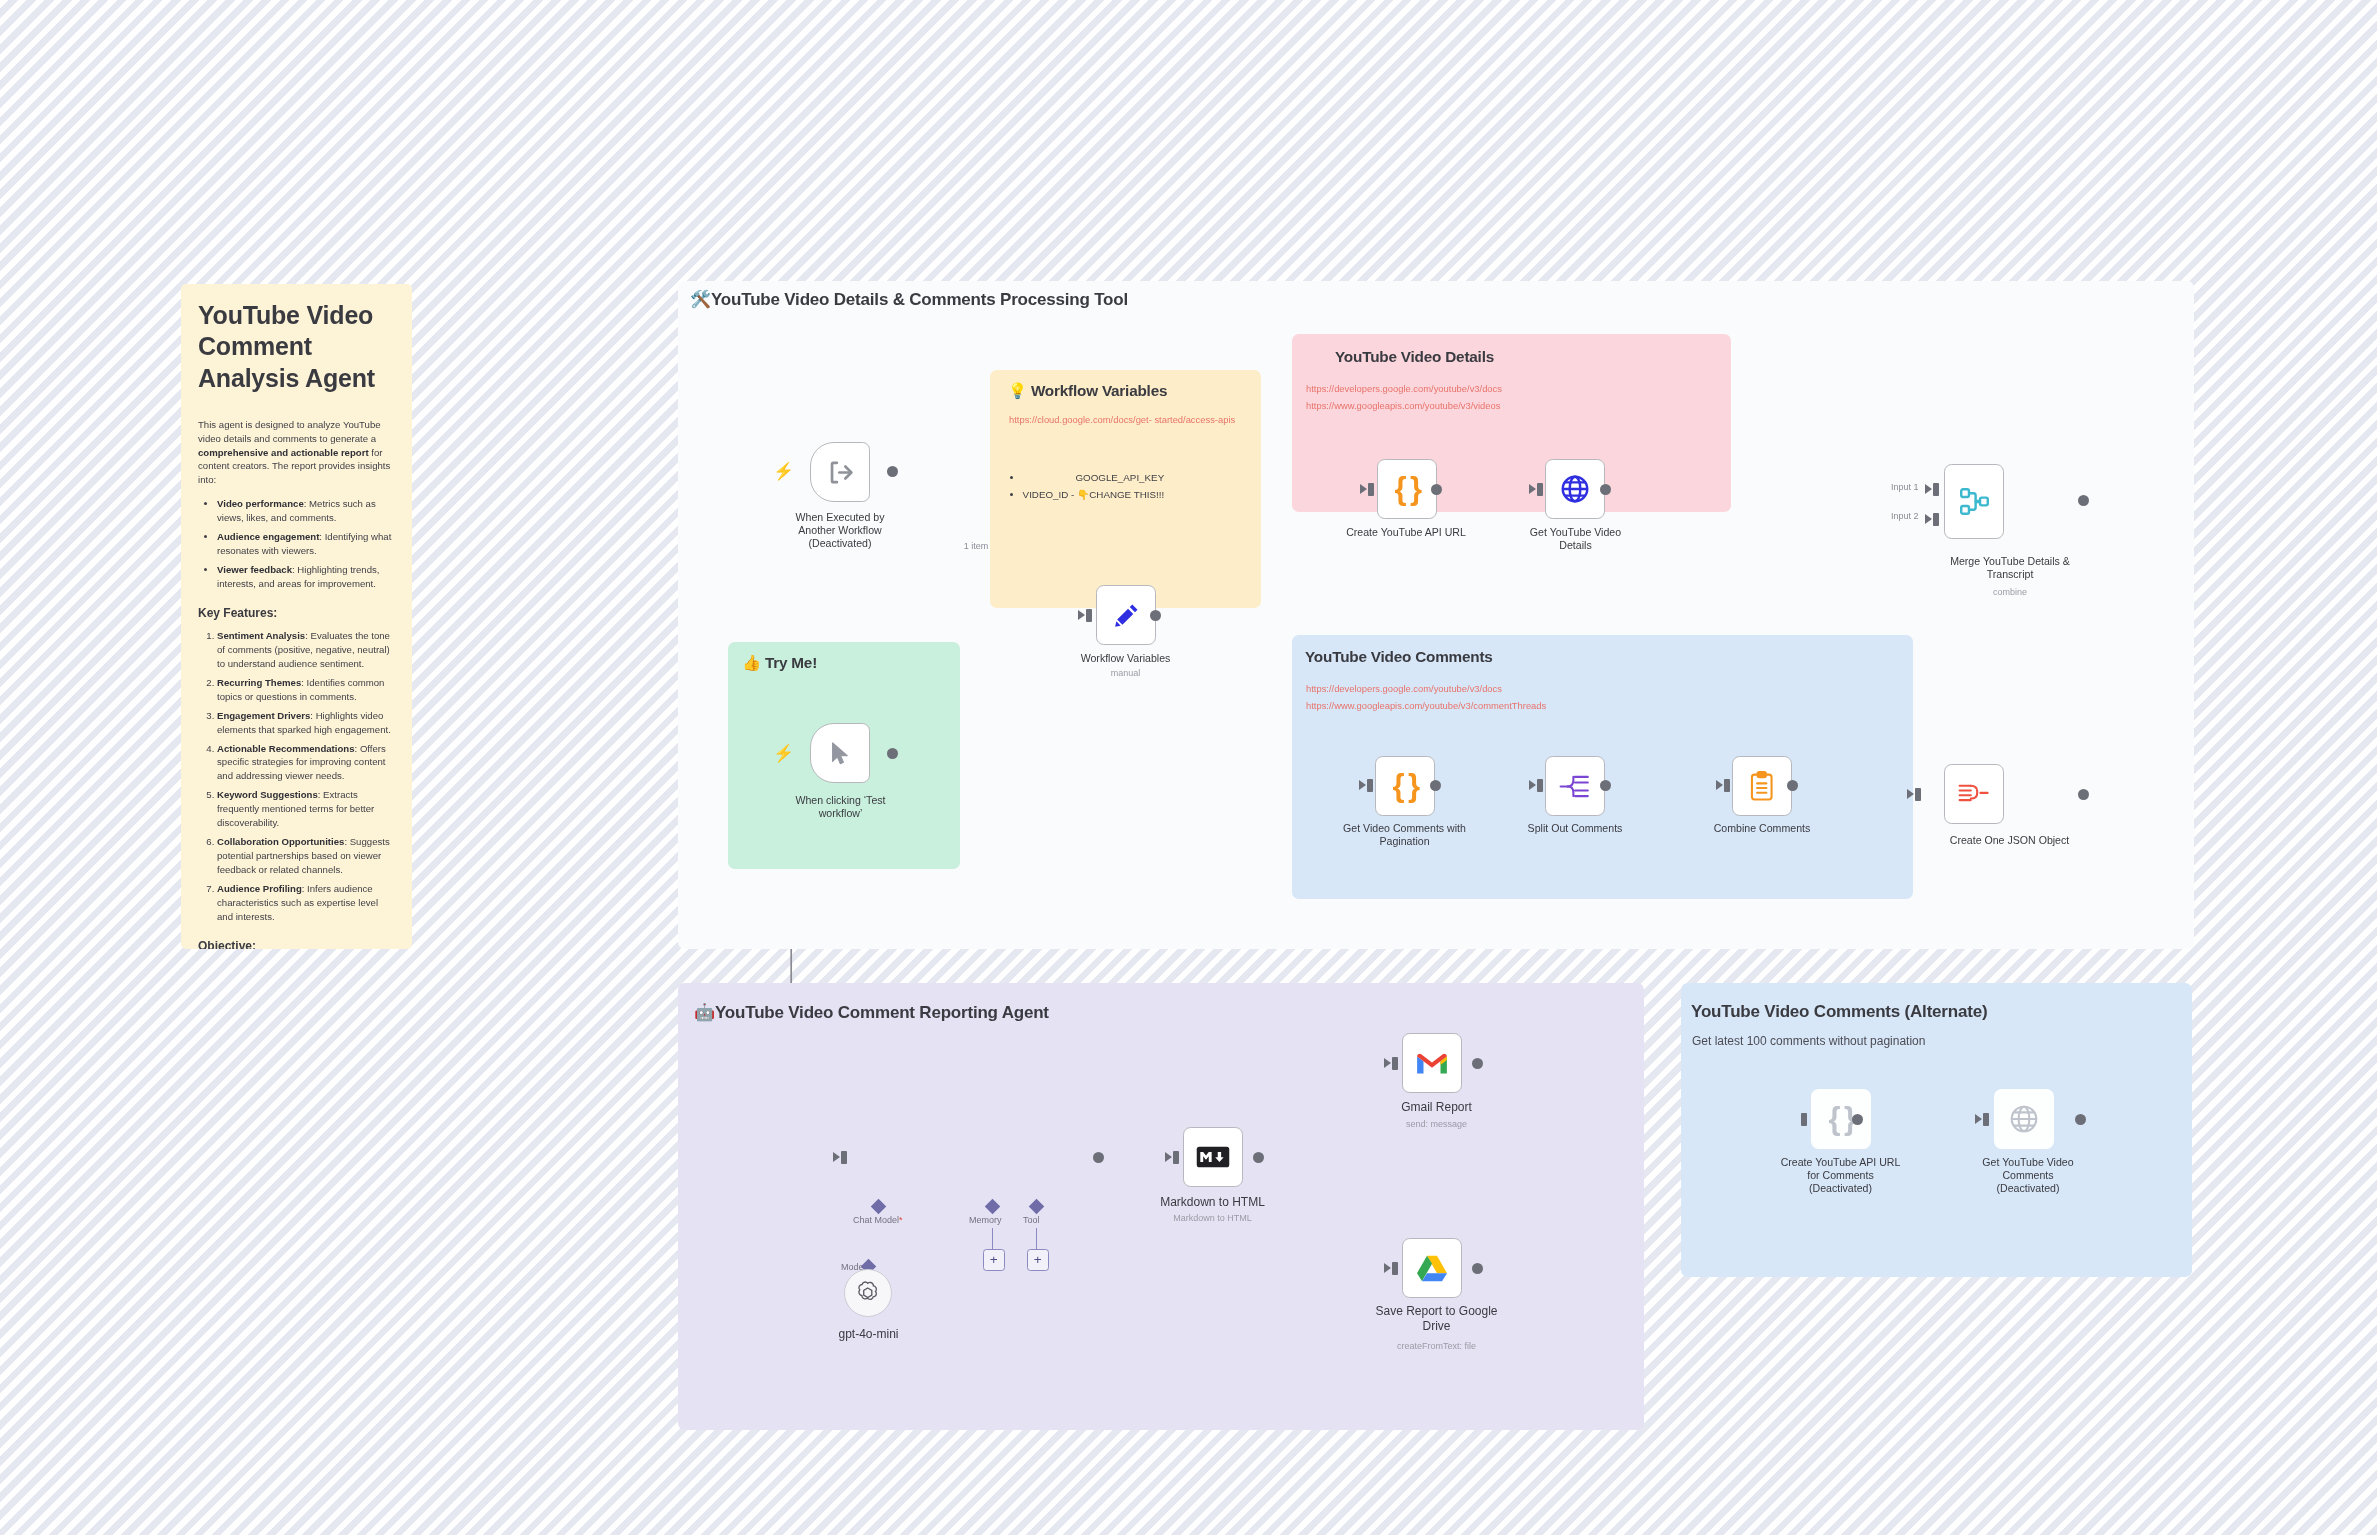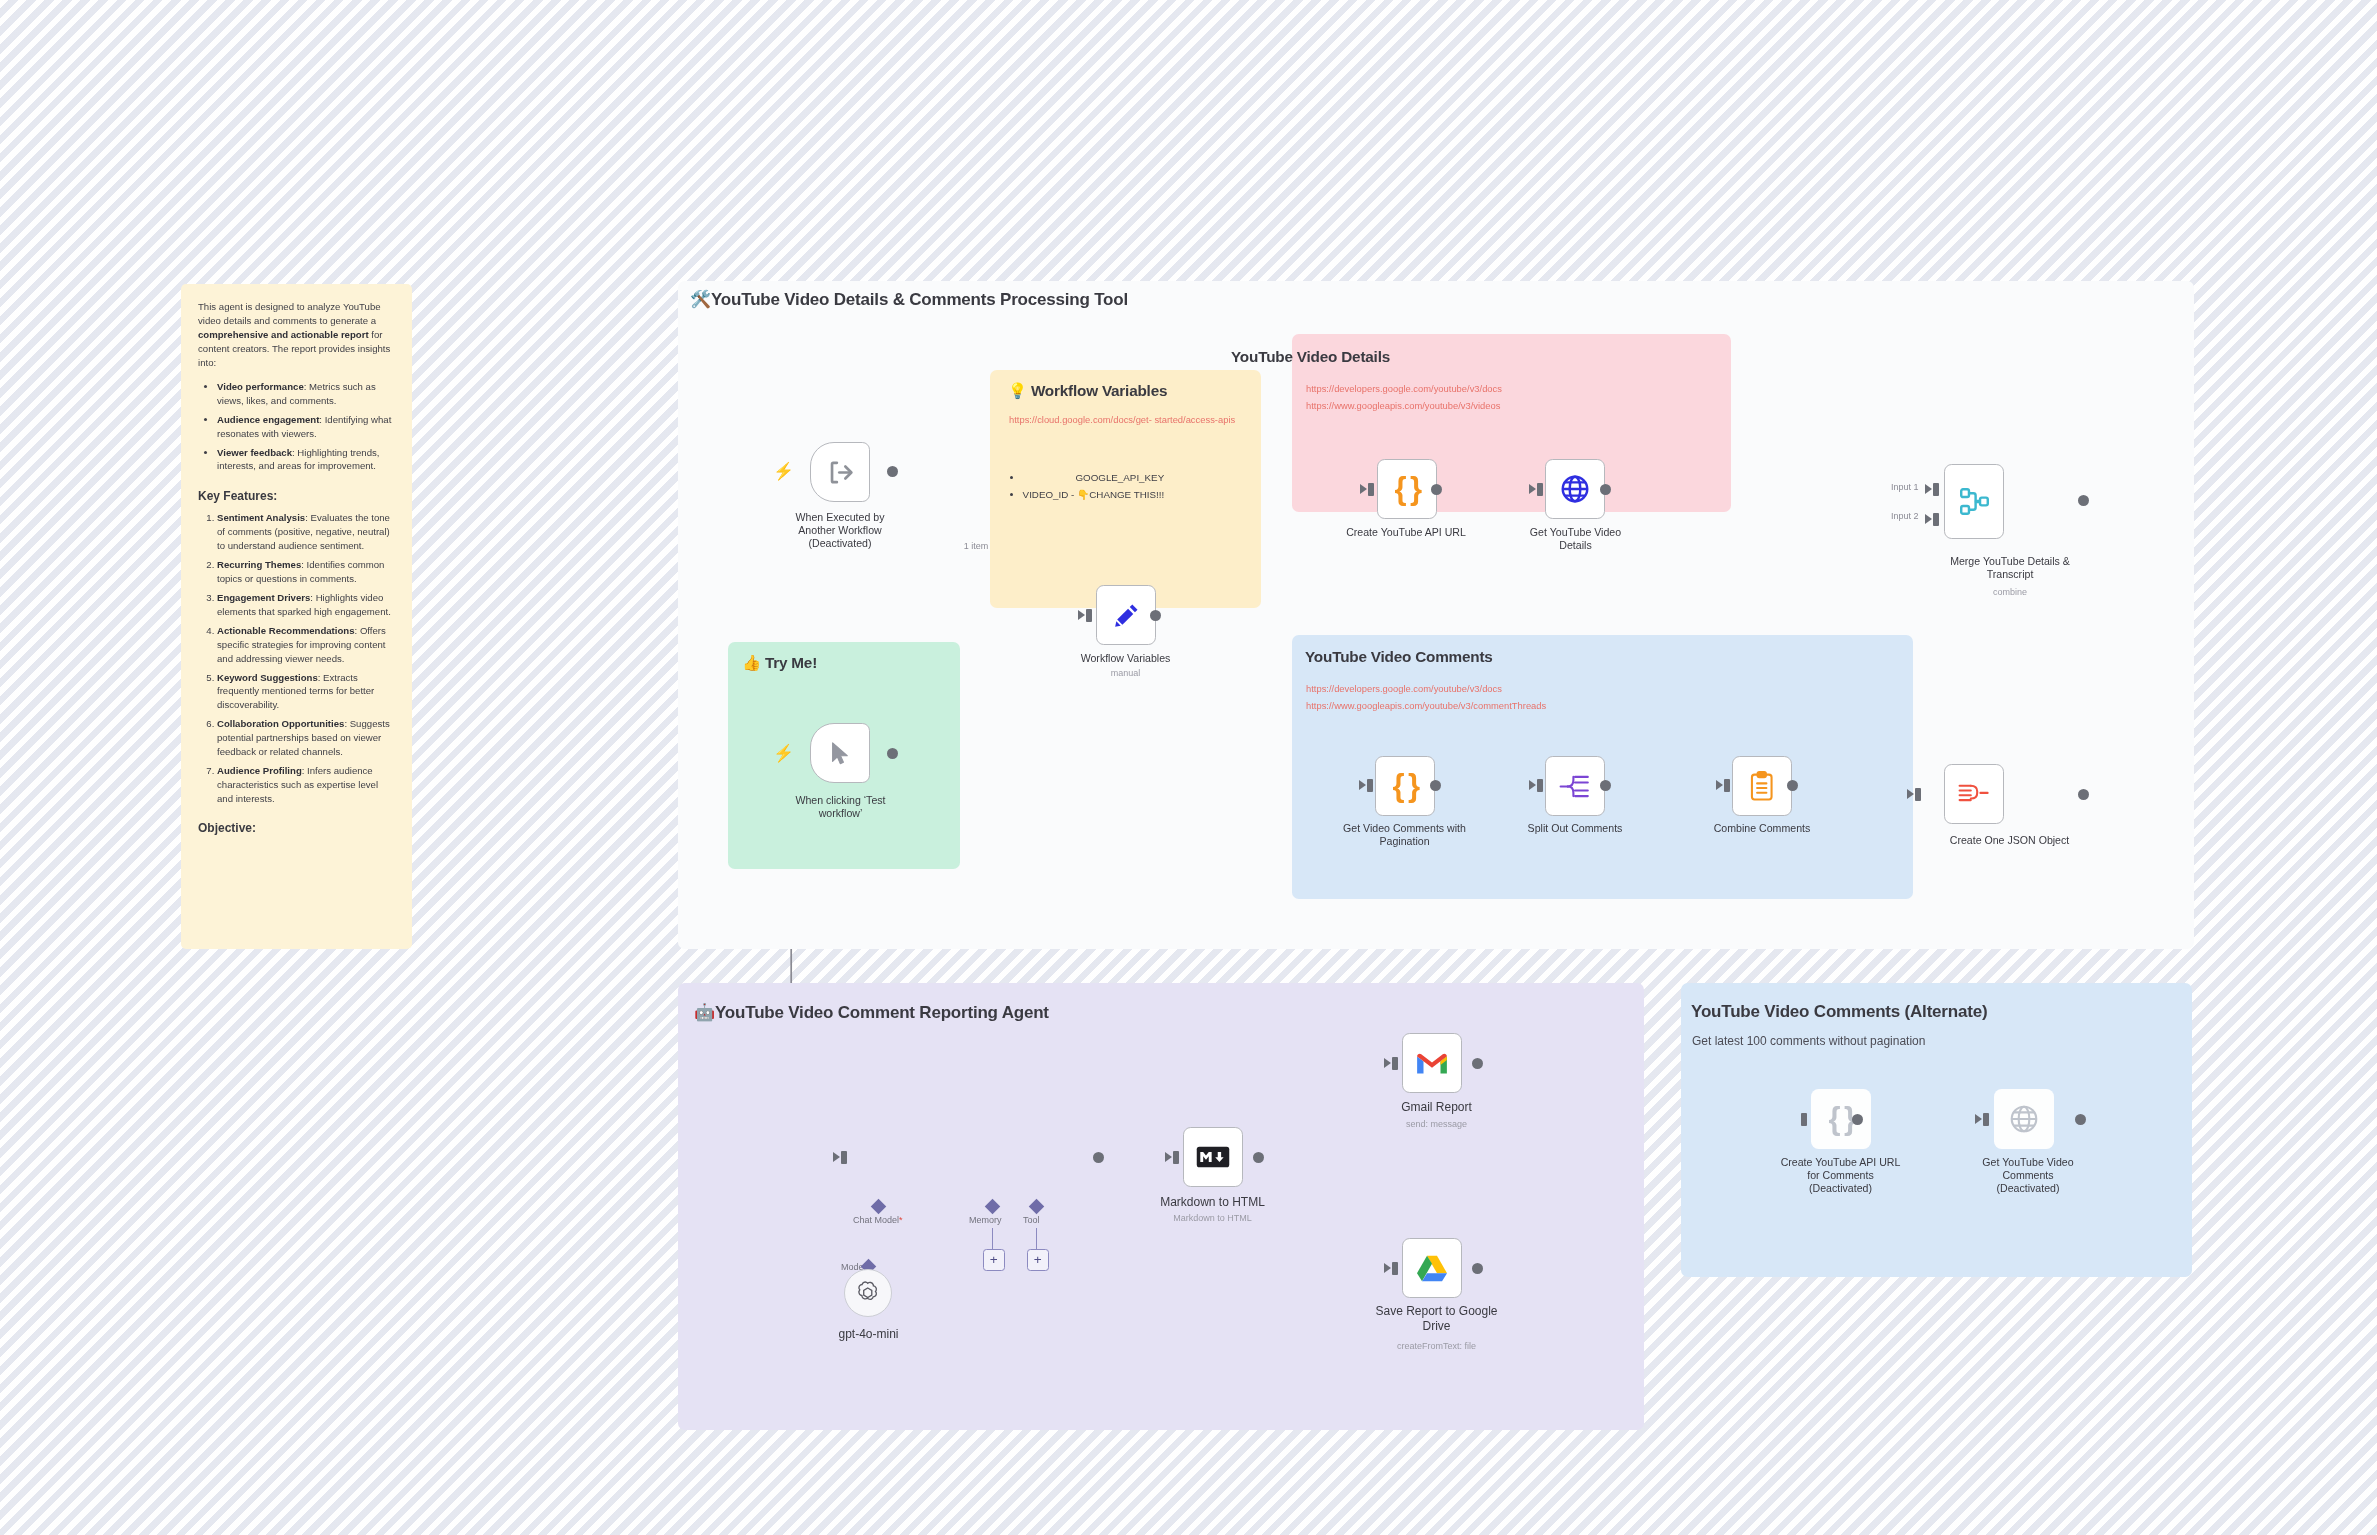--- a/index.html
+++ b/index.html
@@ -260,20 +260,21 @@
     <path d="M1478,1360 C1550,1363 1570,1487 1640,1490" stroke="#8a8a93" stroke-width="2" fill="none"></path>
 
     <path d="M2182,1315 L2333,1315" stroke="#8a8a93" stroke-width="2" fill="none"></path>
     <path d="M2443,1315 L2470,1315" stroke="#8a8a93" stroke-width="2" fill="none"></path>
     <path d="M2120,1315 L2128,1315" stroke="#8a8a93" stroke-width="2" fill="none"></path>
 
     <path d="M1032,1418 L1010,1460" stroke="#9f9dc4" stroke-width="2.5" fill="none" stroke-dasharray="7,6"></path>
   </svg>
 
   <div class="sticky-note">
+    <h1>YouTube Video Comment Analysis Agent</h1>
     <p>
       <span>This agent is designed to analyze YouTube video details and comments to generate a </span><b>comprehensive and actionable report</b><span> for content creators. The report provides insights into:</span>
     </p>
     <ul>
       <li><b>Video performance</b><span>: Metrics such as views, likes, and comments.</span></li>
       <li><b>Audience engagement</b><span>: Identifying what resonates with viewers.</span></li>
       <li><b>Viewer feedback</b><span>: Highlighting trends, interests, and areas for improvement.</span></li>
     </ul>
     <h2>Key Features:</h2>
     <ol>
@@ -298,21 +299,21 @@
 started/access-apis</div>
   <ul class="grp-bullets" style="left:1009px; top:470px;">
     <li>GOOGLE_API_KEY</li>
     <li>VIDEO_ID - 👇CHANGE THIS!!!</li>
   </ul>
 
   <div class="group" id="grp-tryme"></div>
   <div class="grp-title" style="left:742px; top:654px;">👍 Try Me!</div>
 
   <div class="group" id="grp-details"></div>
-  <div class="grp-title" style="left:1231px; top:348px;">YouTube Video Details</div>
+  <div class="grp-title" style="left:1335px; top:348px;">YouTube Video Details</div>
   <div class="grp-link" style="left:1306px; top:383px;">https://developers.google.com/youtube/v3/docs</div>
   <div class="grp-link" style="left:1306px; top:400px;">https://www.googleapis.com/youtube/v3/videos</div>
 
   <div class="group" id="grp-comments"></div>
   <div class="grp-title" style="left:1305px; top:648px;">YouTube Video Comments</div>
   <div class="grp-link" style="left:1306px; top:683px;">https://developers.google.com/youtube/v3/docs</div>
   <div class="grp-link" style="left:1306px; top:700px;">https://www.googleapis.com/youtube/v3/commentThreads</div>
 
   <div class="lightning" style="left:773px; top:463px;">⚡</div>
   <div class="node trigger" style="left:810px; top:442px;">

